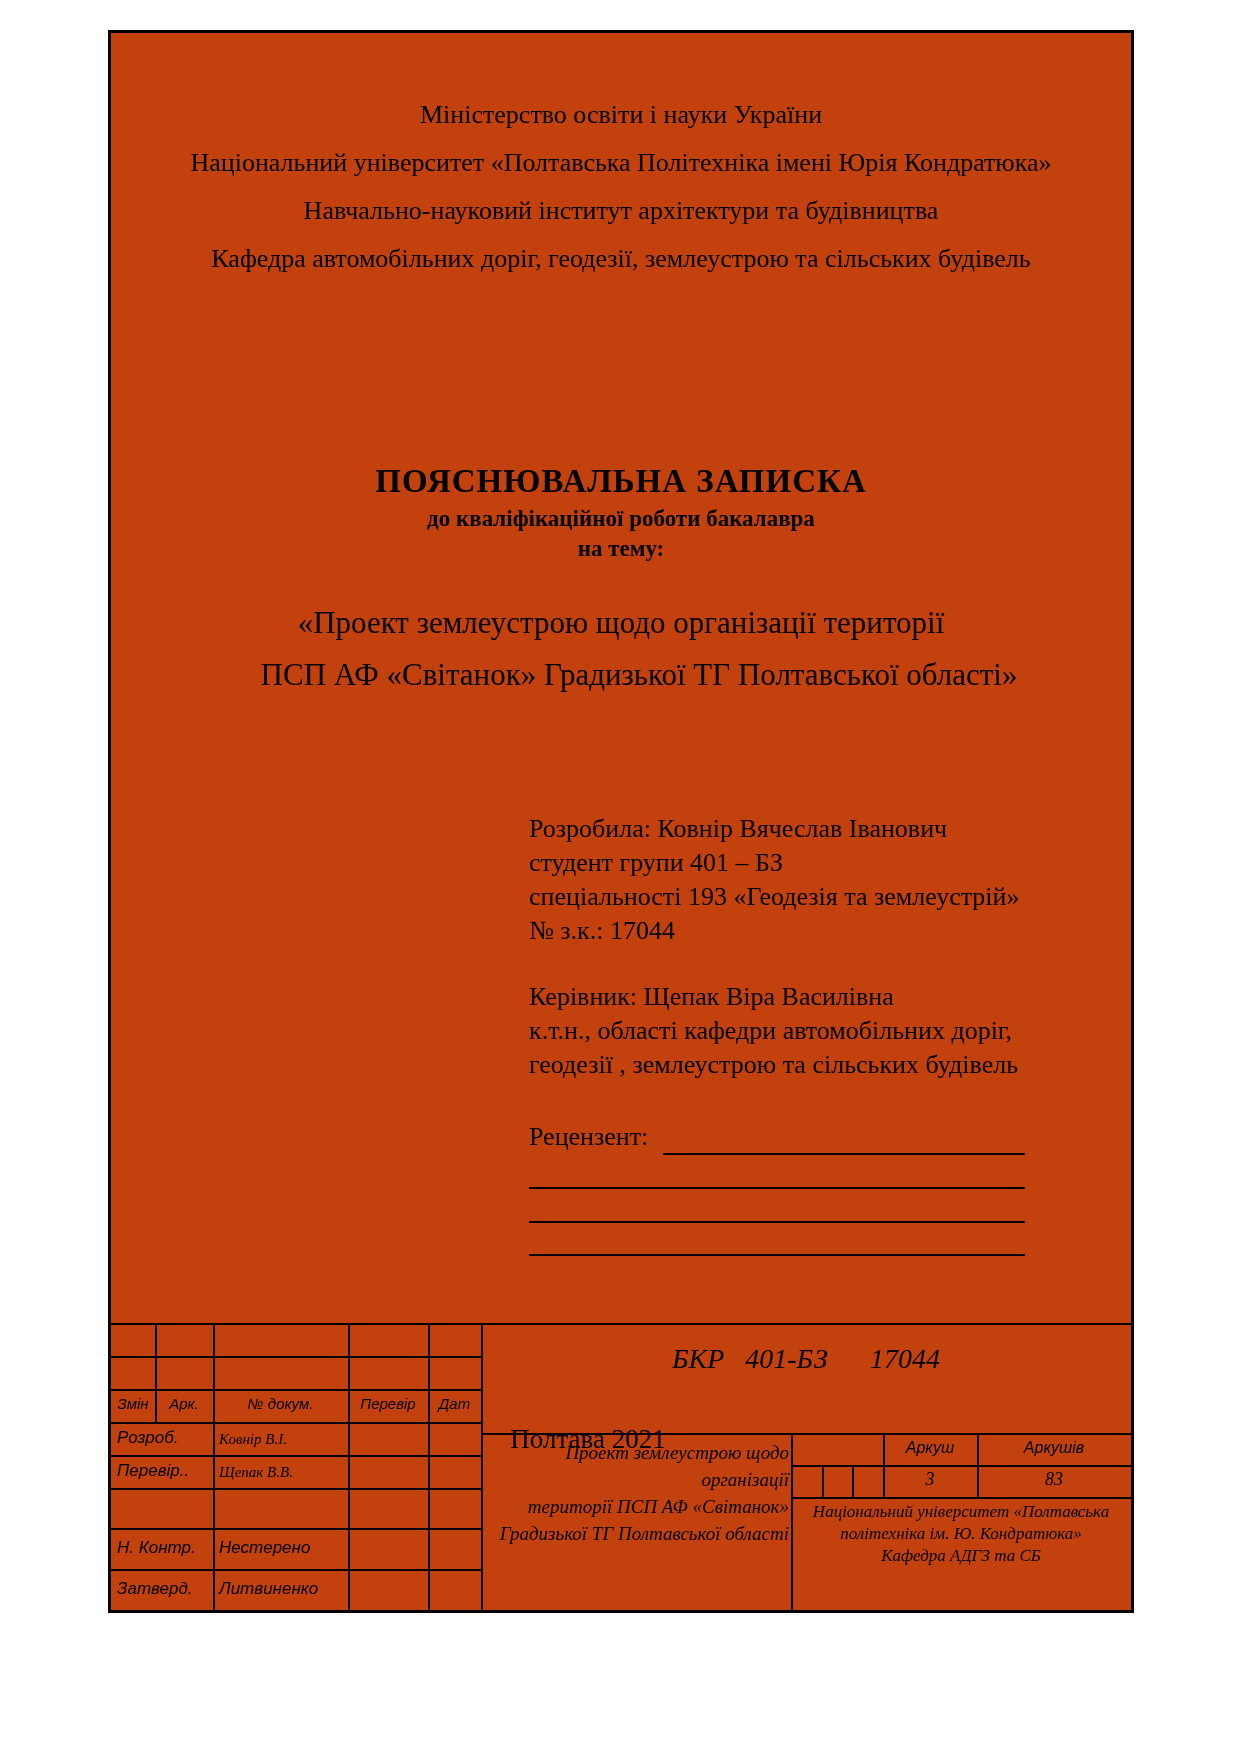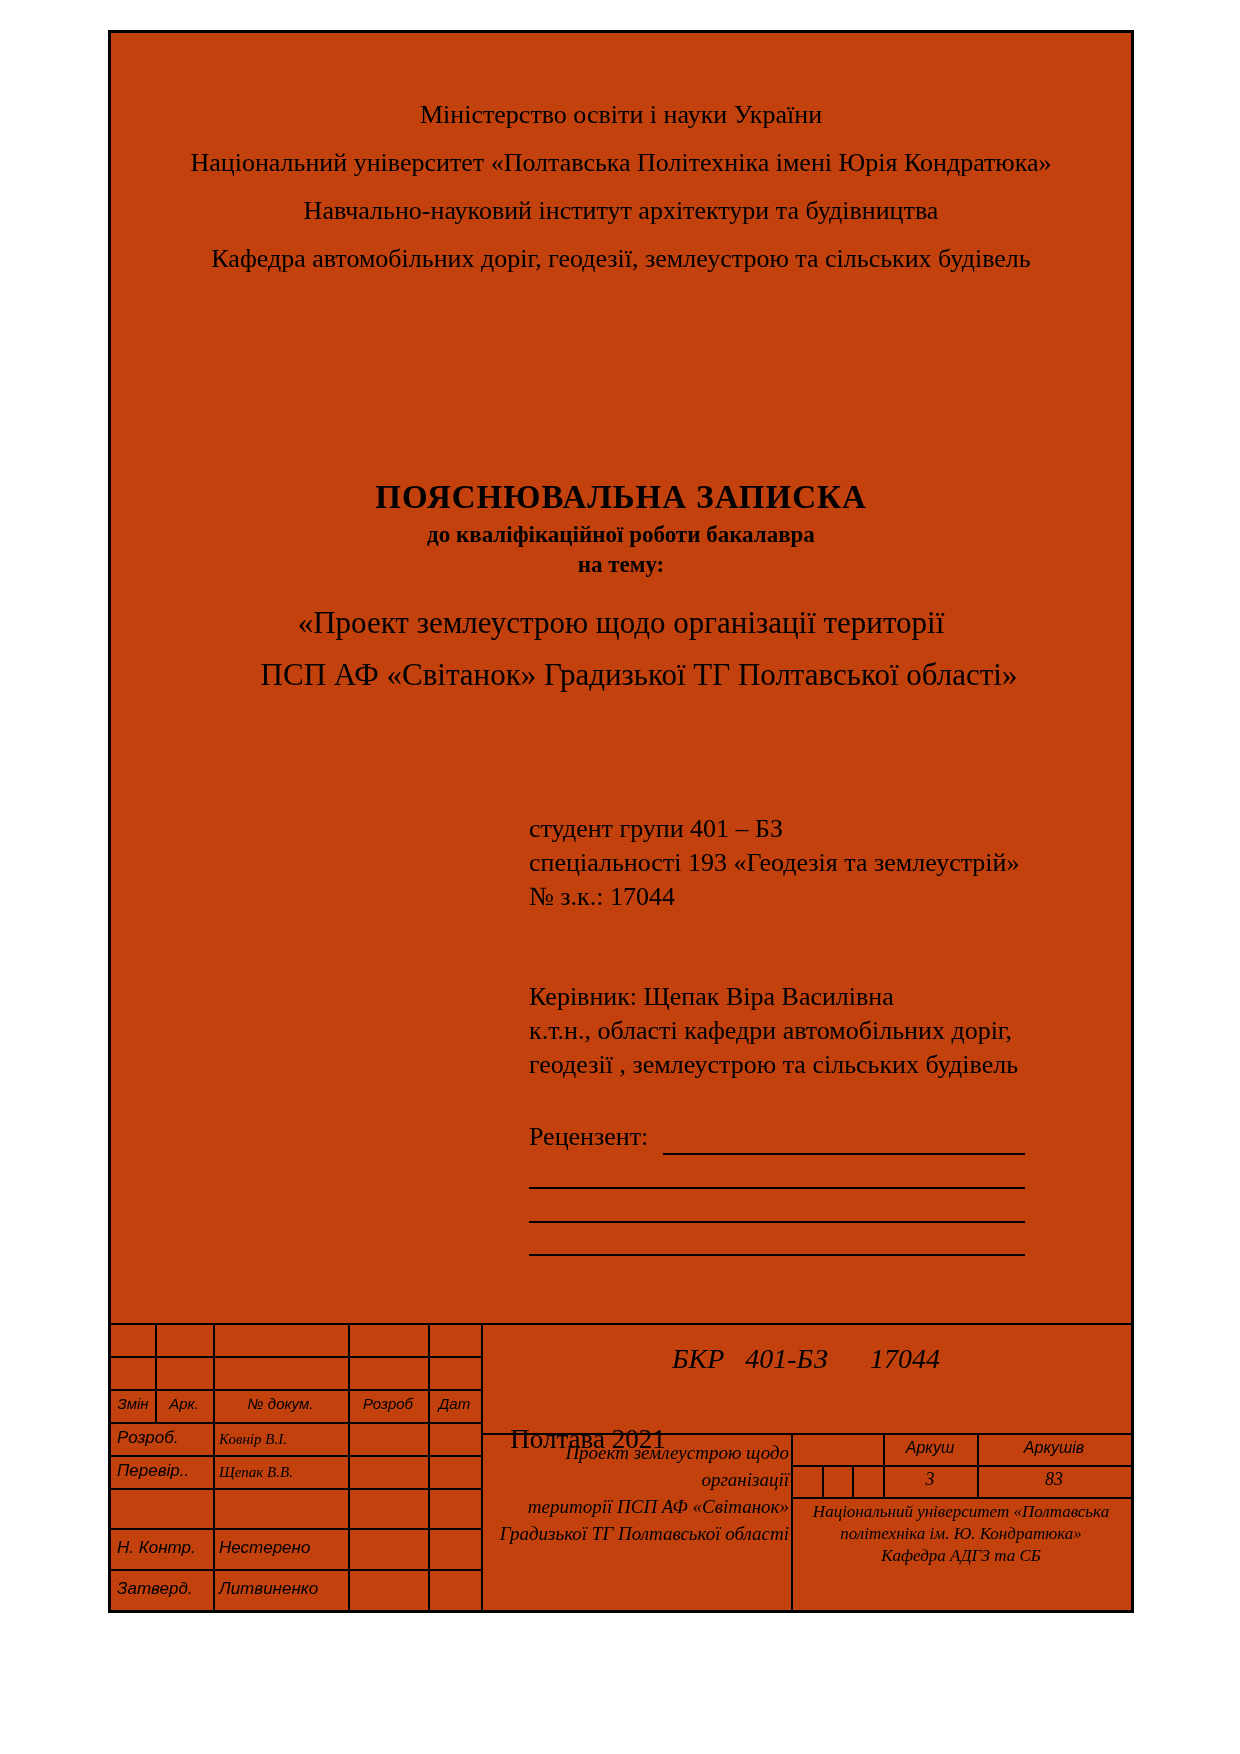--- a/index.html
+++ b/index.html
@@ -7,21 +7,21 @@
   body {
     width:1240px; height:1754px; position:relative;
     font-family:"Liberation Serif", serif; color:#000;
   }
   .frame {
     position:absolute; left:108px; top:30px; width:1026px; height:1583px;
     border:3px solid #000; background:#c2410c;
   }
   .t { position:absolute; }
   .center { text-align:center; }
-  .bold { font-weight:bold;margin-top:16px; }
+  .bold { font-weight:bold; }
   .doc-header { position:absolute; top:58px; left:0; width:100%; text-align:center; font-size:26px; }
   .doc-header div { line-height:48px; white-space:nowrap; }
   .block { position:absolute; font-size:26px; line-height:34px; }
   .sig { position:absolute; height:0; border-bottom:2px solid #000; }
   .stamp { position:absolute; left:0; top:1290px; width:1020px; height:287px; }
   .hline { position:absolute; height:2px; background:#000; }
   .vline { position:absolute; width:2px; background:#000; }
   .sans-i { font-family:"Liberation Sans", sans-serif; font-style:italic; }
   .ser-i { font-family:"Liberation Serif", serif; font-style:italic; }
   .pre { white-space:pre; }
@@ -39,20 +39,21 @@
   </div>
 
   <div class="t center bold" style="top:430px; left:0; width:100%; font-size:33px; letter-spacing:1px;">ПОЯСНЮВАЛЬНА ЗАПИСКА</div>
   <div class="t center bold" style="top:473px; left:0; width:100%; font-size:23px;">до кваліфікаційної роботи бакалавра</div>
   <div class="t center bold" style="top:503px; left:0; width:100%; font-size:23px;">на тему:</div>
 
   <div class="t center" style="top:572px; left:0; width:100%; font-size:31px;">«Проект землеустрою щодо організації території</div>
   <div class="t center" style="top:624px; left:0; width:100%; font-size:31px;padding-left:36px;">ПСП АФ «Світанок» Градизької ТГ Полтавської області»</div>
 
   <div class="block" style="left:418px; top:779px;">
+    <div>Розробила: Ковнір Вячеслав Іванович</div>
     <div>студент групи 401 – БЗ</div>
     <div>спеціальності 193 «Геодезія та землеустрій»</div>
     <div>№ з.к.: 17044</div>
   </div>
 
   <div class="block" style="left:418px; top:947px;">
     <div>Керівник: Щепак Віра Василівна</div>
     <div>к.т.н., області кафедри автомобільних доріг,</div>
     <div>геодезії , землеустрою та сільських будівель</div>
   </div>
@@ -86,21 +87,21 @@
     <div class="vline" style="left:370px; top:0; height:287px;"></div>
     <div class="vline" style="left:680px; top:110px; height:177px;"></div>
     <div class="vline" style="left:772px; top:110px; height:64px;"></div>
     <div class="vline" style="left:866px; top:110px; height:64px;"></div>
     <div class="vline" style="left:711px; top:142px; height:32px;"></div>
     <div class="vline" style="left:741px; top:142px; height:32px;"></div>
 
     <div class="t center sans-i" style="left:0; top:72px; width:44px; font-size:15px;">Змін</div>
     <div class="t center sans-i" style="left:44px; top:72px; width:58px; font-size:15px;">Арк.</div>
     <div class="t center sans-i" style="left:102px; top:72px; width:135px; font-size:15px;">№ докум.</div>
-    <div class="t center sans-i" style="left:237px; top:72px; width:80px; font-size:15px;">Розроб</div>
+    <div class="t center sans-i" style="left:237px; top:72px; width:80px; font-size:15px;">Перевір</div>
     <div class="t center sans-i" style="left:317px; top:72px; width:53px; font-size:15px;">Дат</div>
 
     <div class="t sans-i" style="left:6px; top:105px; width:94px; font-size:17px;">Розроб.</div>
     <div class="t ser-i" style="left:108px; top:108px; width:127px; font-size:15px;">Ковнір В.І.</div>
 
     <div class="t sans-i" style="left:6px; top:138px; width:94px; font-size:17px;">Перевір..</div>
     <div class="t ser-i" style="left:108px; top:141px; width:127px; font-size:15px;">Щепак В.В.</div>
 
     <div class="t sans-i" style="left:6px; top:215px; width:94px; font-size:17px;">Н. Контр.</div>
     <div class="t sans-i" style="left:108px; top:215px; width:127px; font-size:17px;">Нестерено</div>

